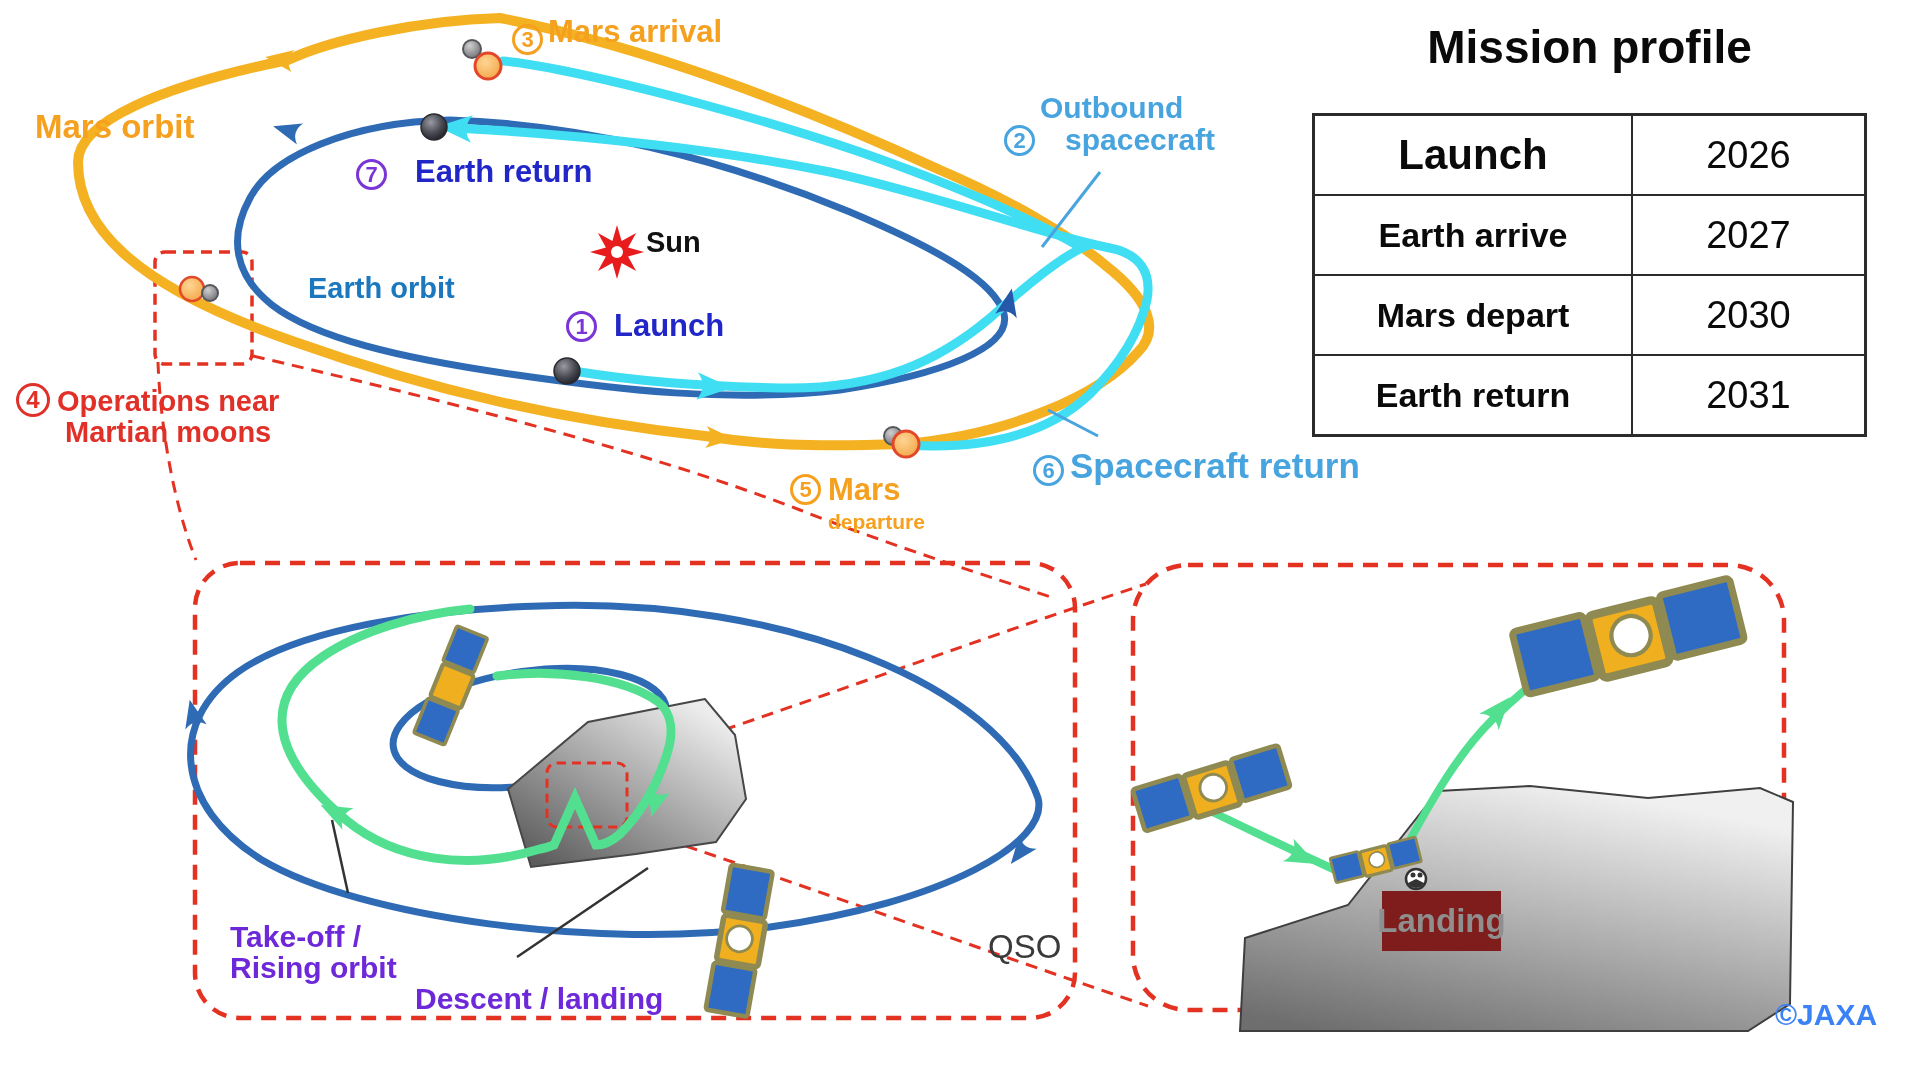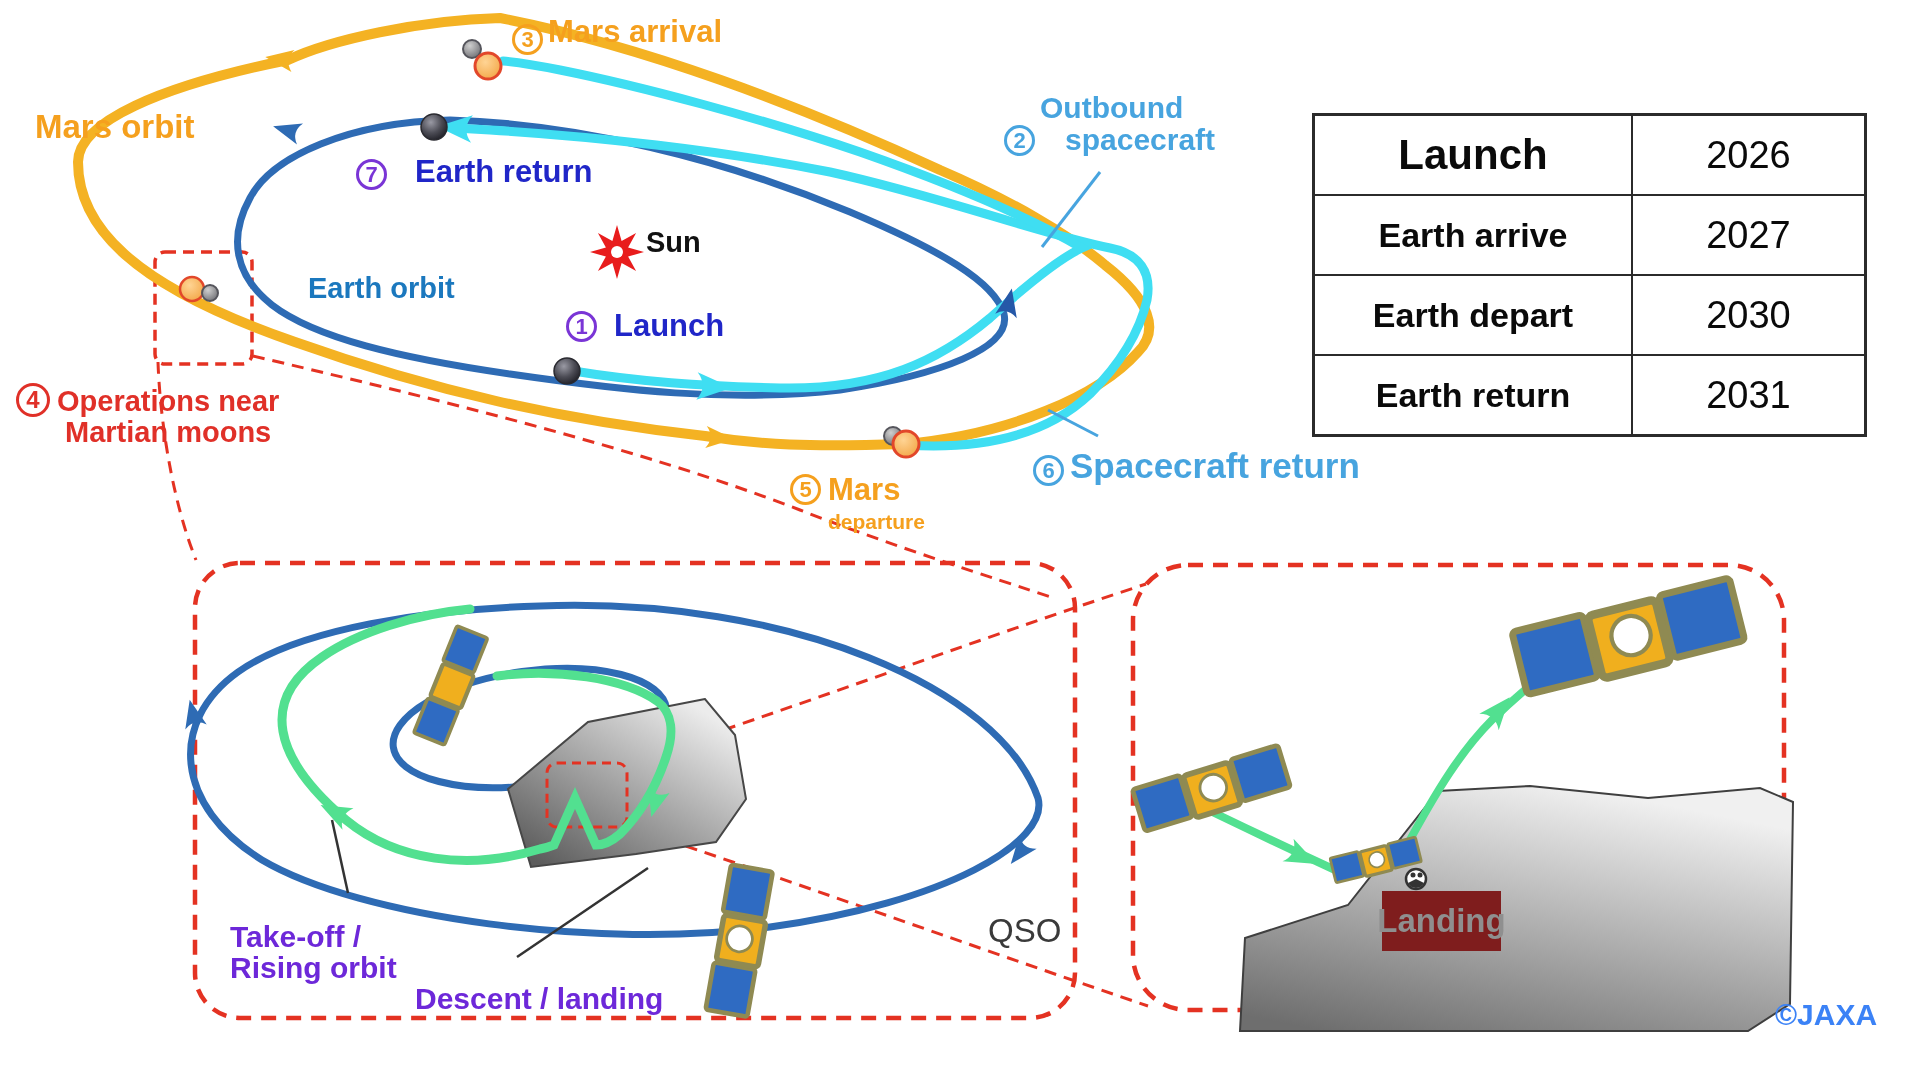--- a/index.html
+++ b/index.html
@@ -21,21 +21,21 @@
                  box-sizing:border-box;}
   .trow{display:grid;grid-template-columns:318px 1fr;border-bottom:2px solid #2b2b2b;height:78px;}
   .trow:last-child{border-bottom:none;}
   .tlabel{border-right:2px solid #2b2b2b;display:flex;align-items:center;justify-content:center;
           font-weight:bold;font-size:34px;color:#0a0a0a;}
   .trow:first-child .tlabel{font-size:42px;}
   .tyear{display:flex;align-items:center;justify-content:center;font-size:38px;color:#0a0a0a;}
   #landing-tag{position:absolute;left:1382px;top:891px;width:119px;height:60px;background:#7f1d1d;
                display:flex;align-items:center;justify-content:center;font-size:33px;font-weight:bold;
                color:#8F8F8F;}
-  #qso-lbl{font-weight:500;font-size:33px;}
+  #qso-lbl{font-weight:500;font-size:33px;margin-top:16px;}
   #credit{position:absolute;left:1775px;top:998px;font-size:30px;font-weight:600;color:#3b82f6;}
 </style>
 </head>
 <body>
 
 <div id="stage">
 
 <svg width="1920" height="1080" viewBox="0 0 1920 1080">
   <defs>
     <radialGradient id="gEarth" cx="38%" cy="32%" r="75%">
@@ -201,31 +201,32 @@
 
 <div class="lbl c-green" style="left:230px;top:921px;font-size:30px;">Take-off /</div>
 <div class="lbl c-green" style="left:230px;top:952px;font-size:30px;">Rising orbit</div>
 <div class="lbl c-green" style="left:415px;top:983px;font-size:30px;">Descent / landing</div>
 <div class="lbl c-gray" id="qso-lbl" style="left:988px;top:914px;">QSO</div>
 
 <div id="landing-tag">
   <span>Landing</span>
 </div>
 
+<div id="mission-title">Mission profile</div>
 <div id="mission-table">
   <div class="trow">
     <div class="tlabel">Launch</div>
     <div class="tyear">2026</div>
   </div>
   <div class="trow">
     <div class="tlabel">Earth arrive</div>
     <div class="tyear">2027</div>
   </div>
   <div class="trow">
-    <div class="tlabel">Earth depart</div>
+    <div class="tlabel">Mars depart</div>
     <div class="tyear">2030</div>
   </div>
   <div class="trow">
     <div class="tlabel">Earth return</div>
     <div class="tyear">2031</div>
   </div>
 </div>
 
 <div id="credit">©JAXA</div>
 

